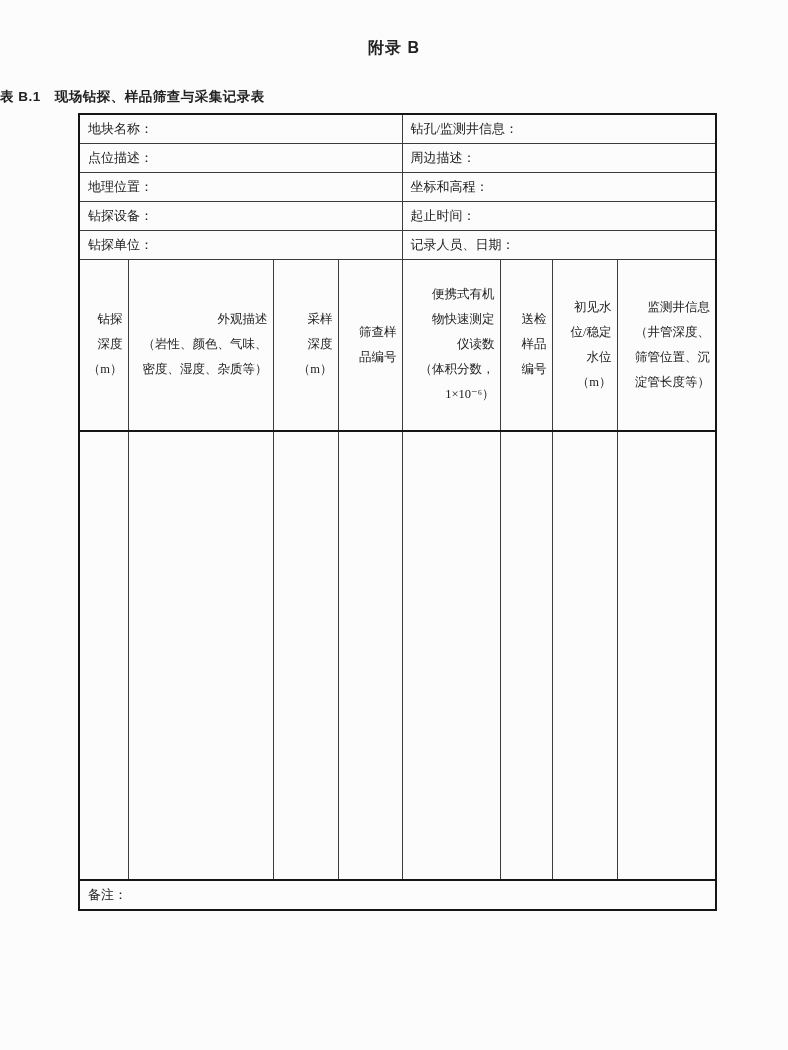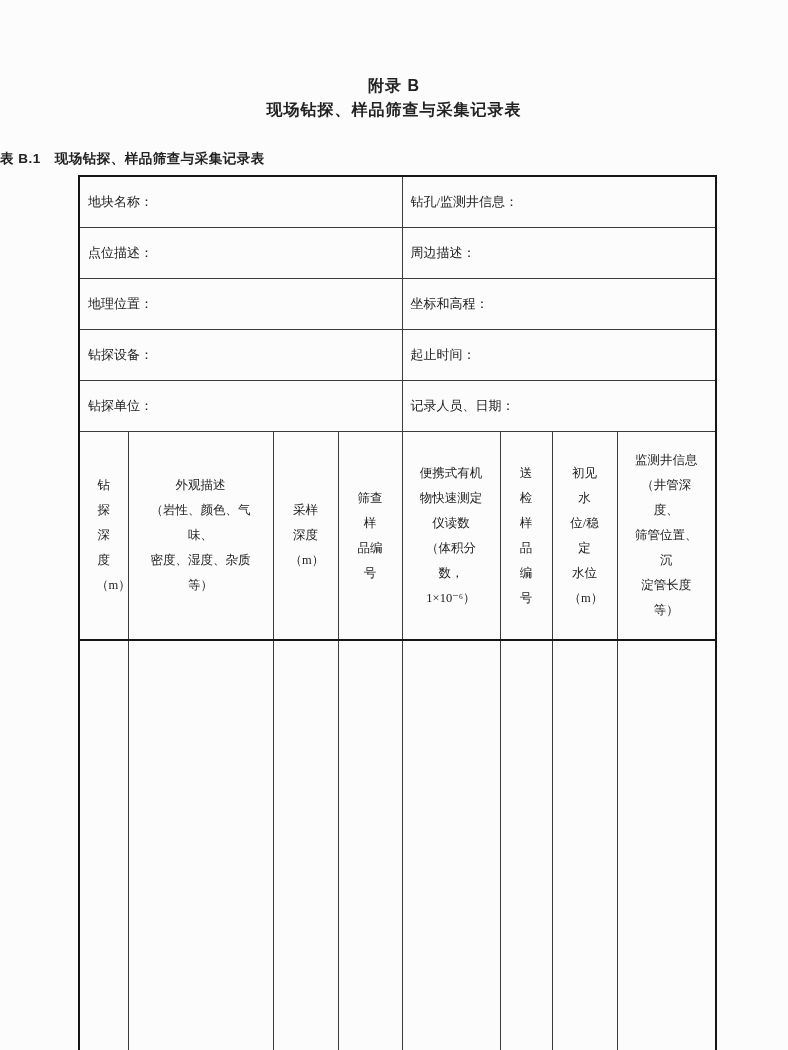--- a/index.html
+++ b/index.html
@@ -10,21 +10,21 @@
     color: #222;
     font-family: "Liberation Serif", "DejaVu Serif", serif;
   }
   .page {
     position: relative;
     width: 788px; height: 1050px;
     overflow: hidden;
   }
   
   .heading {
-    padding-top: 74px;
+    padding-top: 36px;
     text-align: center;
     font-family: "Liberation Sans", "DejaVu Sans", sans-serif;
     font-weight: bold;
   }
   .heading .t1 { font-size: 16px; line-height: 24px; letter-spacing: 1px; }
   .heading .t2 { font-size: 14.5px; line-height: 23px; }
   .heading .t3 { font-size: 16px; line-height: 24px; letter-spacing: 1px; }
   .caption {
     margin-top: 28px;
     text-align: left;
@@ -37,33 +37,33 @@
   
   table.record {
     border-collapse: collapse;
     table-layout: fixed;
     width: 637px;
     margin: 8px 0 0 78px;
     border: 2px solid #161616;
   }
   table.record td {
     border: 1px solid #3c3c3c;
-    padding: 16px;
+    padding: 5px;
     overflow: hidden;
   }
   tr.info-row td {
     height: 24px;
     font-size: 13px;
     padding-left: 8px;
     vertical-align: middle;
     white-space: nowrap;
   }
   tr.header-row td {
     height: 171px;
-    text-align: center;
+    text-align: right;
     vertical-align: middle;
     font-size: 12.5px;
     line-height: 25px;
     white-space: pre-line;
     border-bottom: 2px solid #161616;
   }
   tr.entry-row td {
     height: 449px;
   }
   tr.remarks-row td {
@@ -74,21 +74,20 @@
     border-top: 2px solid #161616;
   }
 </style>
 </head>
 <body>
 
 <div class="page">
 
   <div class="heading">
     <div class="t1">附录 B</div>
-    <div class="t3">现场钻探、样品筛查与采集记录表</div>
   </div>
 
   <div class="caption">表 B.1　现场钻探、样品筛查与采集记录表</div>
 
   <table class="record">
     <colgroup>
       <col style="width:49px">
         <col style="width:145px">
         <col style="width:65px">
         <col style="width:64px">

